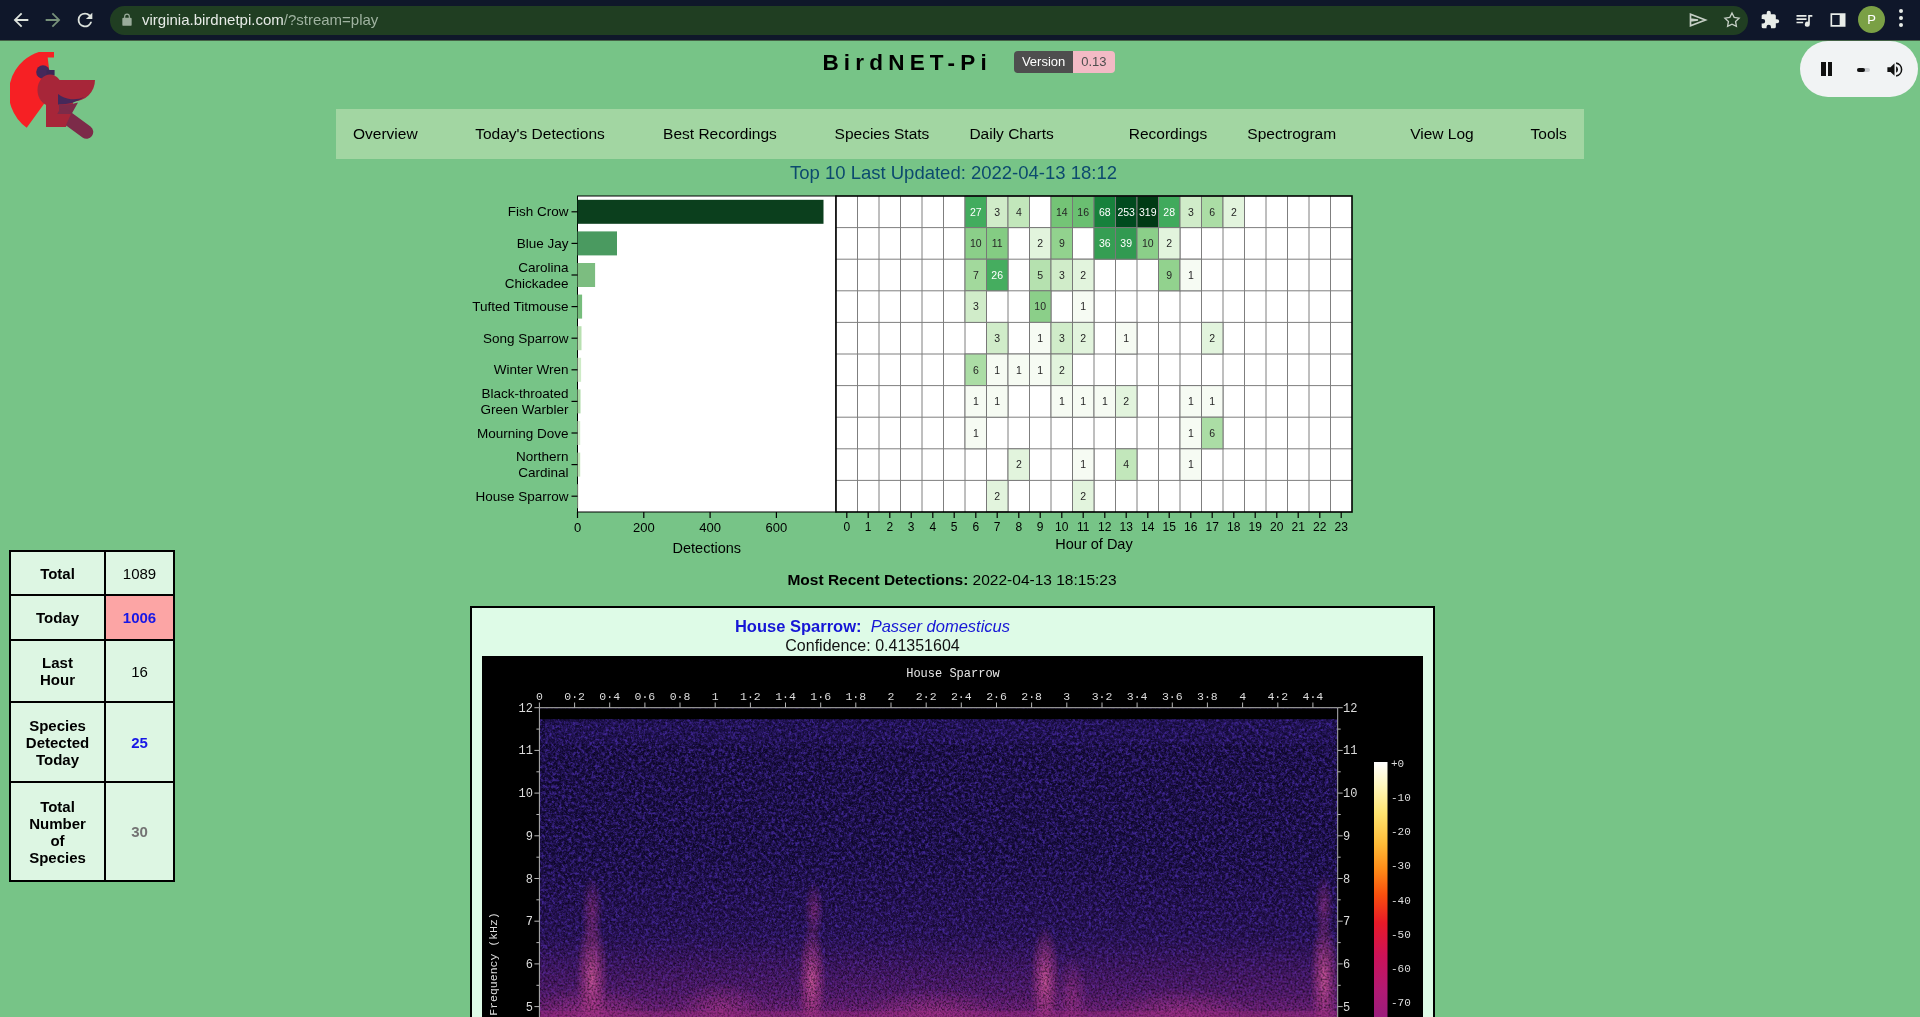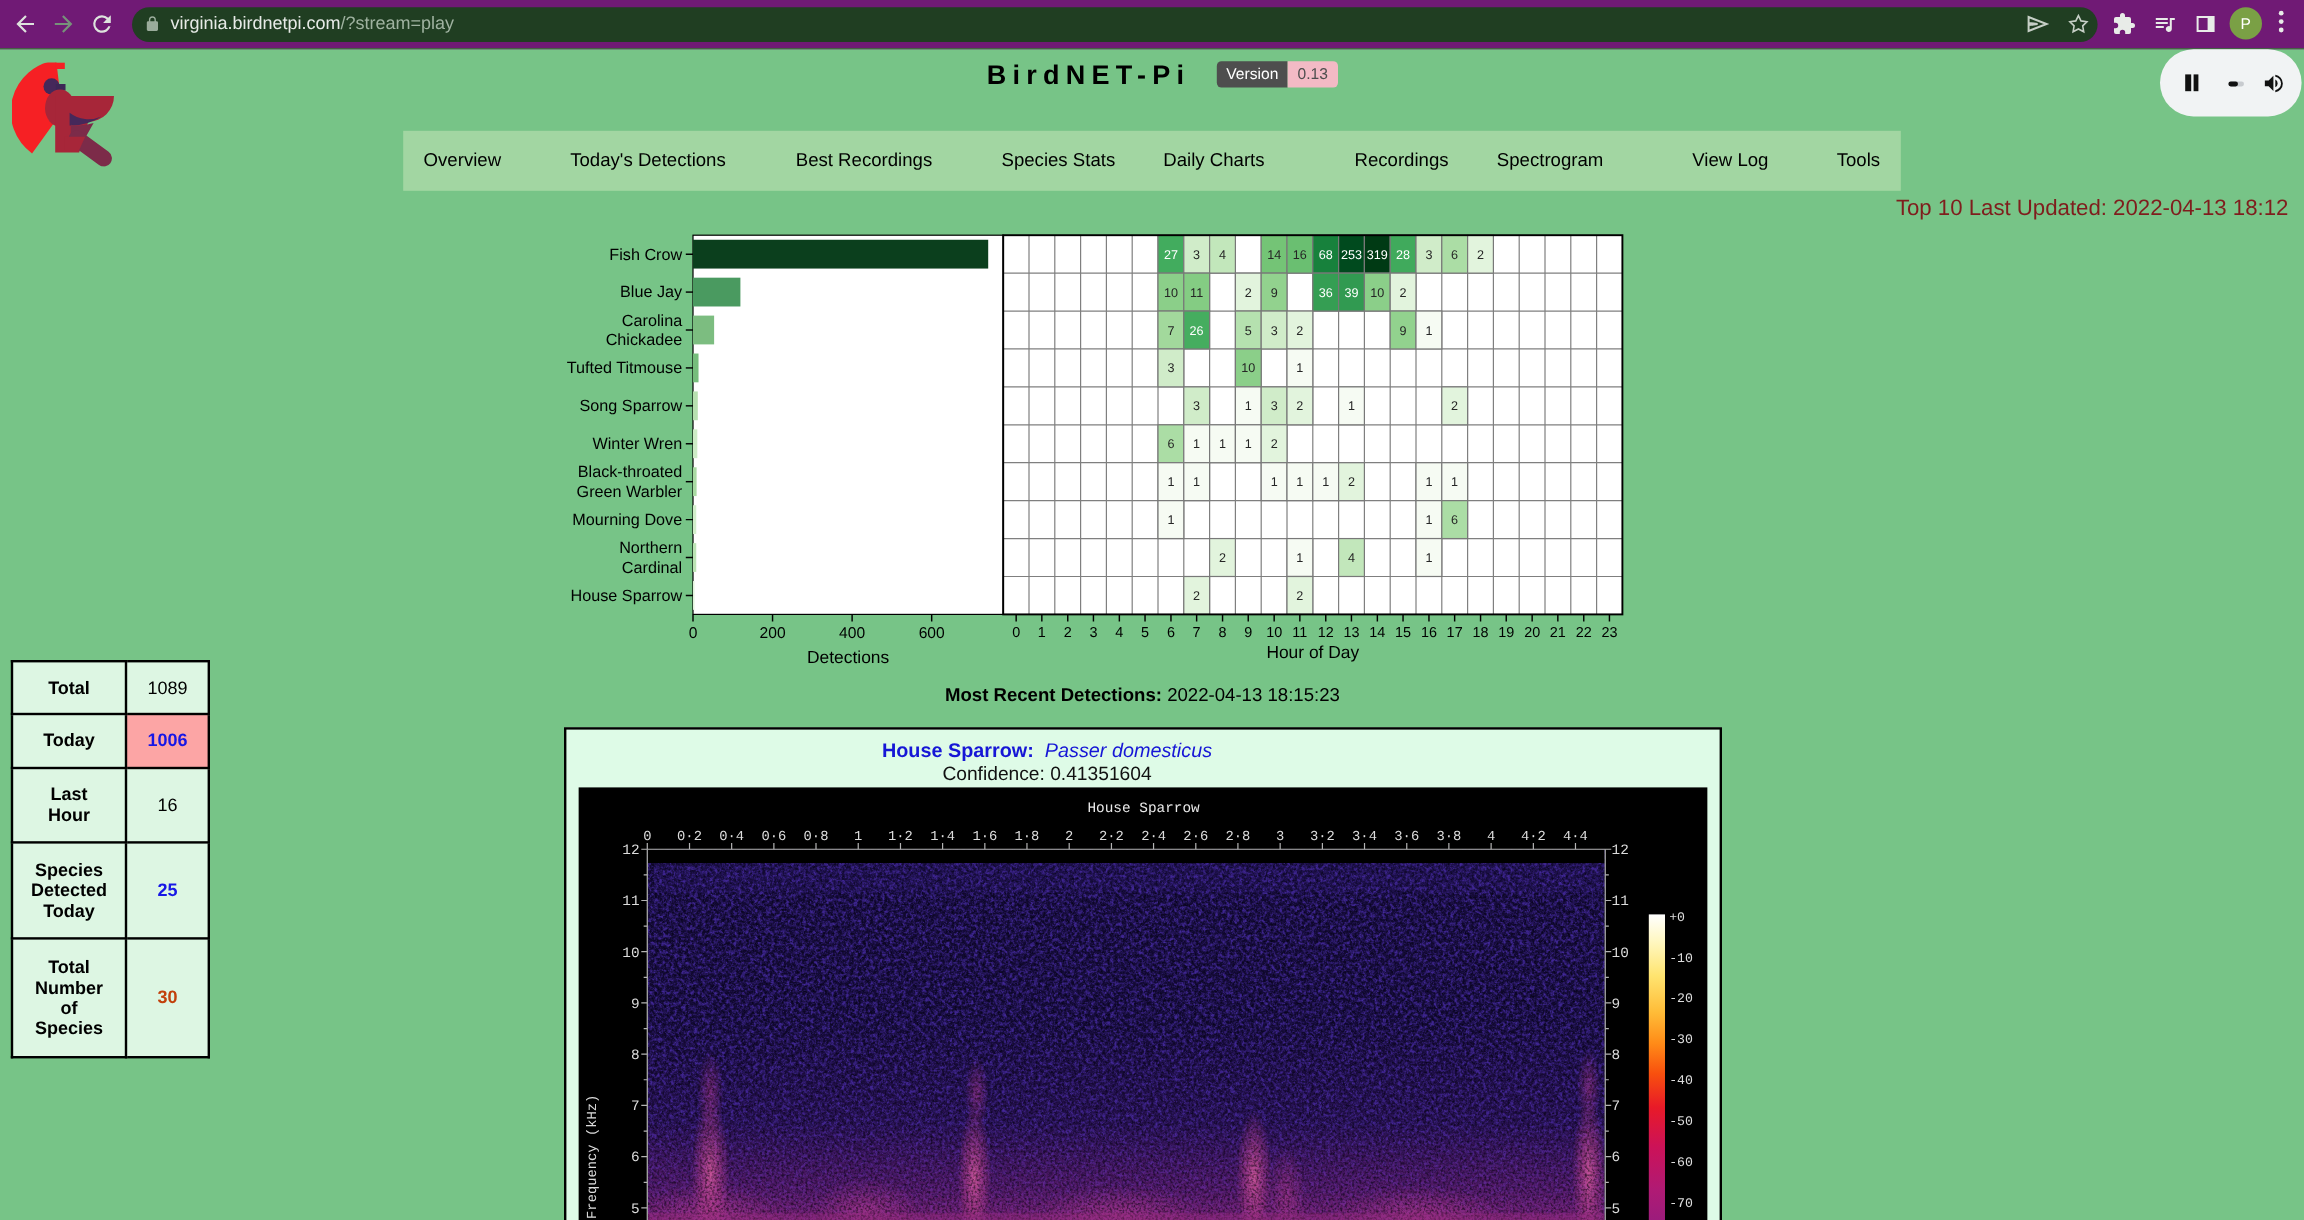--- a/index.html
+++ b/index.html
@@ -1,16 +1,16 @@
 <!DOCTYPE html>
 <html><head><meta charset="utf-8"><style>
 html,body{margin:0;padding:0;width:1920px;height:1017px;overflow:hidden;background:#77c487;font-family:'Liberation Sans',sans-serif}
 .abs{position:absolute}
 </style></head><body>
-<div style="position:absolute;left:0;top:0;width:1920px;height:40px;background:#701a75;border-bottom:1px solid #456246">
+<div style="position:absolute;left:0;top:0;width:1920px;height:40px;background:#0f172a;border-bottom:1px solid #456246">
 <svg style="position:absolute;left:10px;top:9px" width="22" height="22" viewBox="0 0 24 24">
       <path d="M20 11H7.8l5.6-5.6L12 4l-8 8 8 8 1.4-1.4L7.8 13H20z" fill="#dde3dd"></path>
     </svg>
 <svg style="position:absolute;left:42px;top:9px" width="22" height="22" viewBox="0 0 24 24">
       <path d="M4 13h12.2l-5.6 5.6L12 20l8-8-8-8-1.4 1.4 5.6 5.6H4z" fill="#77917a"></path>
     </svg>
 <svg style="position:absolute;left:74px;top:9px" width="22" height="22" viewBox="0 0 24 24">
       <path d="M17.65 6.35A7.96 7.96 0 0 0 12 4a8 8 0 1 0 7.75 10h-2.1A6 6 0 1 1 12 6c1.66 0 3.14.69 4.22 1.78L13 11h7V4z" fill="#dde3dd"></path>
     </svg>
 <div style="position:absolute;left:110px;top:5.5px;width:1638px;height:29px;border-radius:14.5px;background:#203e22"></div>
@@ -65,21 +65,21 @@
     <div style="width:98.6px;text-align:center">Overview</div>
     <div style="width:210.8px;text-align:center">Today's Detections</div>
     <div style="width:149.2px;text-align:center">Best Recordings</div>
     <div style="width:174.8px;text-align:center">Species Stats</div>
     <div style="width:119.2px;text-align:left">Daily Charts</div>
     <div style="width:158.8px;text-align:center">Recordings</div>
     <div style="width:123.2px;text-align:left">Spectrogram</div>
     <div style="width:142.8px;text-align:center">View Log</div>
     <div style="width:70.6px;text-align:center">Tools</div>
   </div>
-<div class="abs" style="left:0;top:162px;width:1907px;text-align:right;font-size:18.5px;color:#7f1d1d">Top 10 Last Updated: 2022-04-13 18:12</div>
+<div class="abs" style="left:0;top:162px;width:1907px;text-align:center;font-size:18.5px;color:#0c4a6e">Top 10 Last Updated: 2022-04-13 18:12</div>
 <svg style="position:absolute;left:430px;top:190px" width="970" height="372">
 <rect x="147.5" y="6.0" width="258.5" height="316.0" fill="#fff" stroke="#000" stroke-width="1"></rect>
 <rect x="406.0" y="6.0" width="516.0" height="316.0" fill="#fff"></rect>
 <rect x="147.5" y="9.8" width="246.0" height="24" fill="#0b3f1d"></rect>
 <rect x="147.5" y="41.4" width="39.5" height="24" fill="#4a9a60"></rect>
 <rect x="147.5" y="73.0" width="17.6" height="24" fill="#7cbd80"></rect>
 <rect x="147.5" y="104.6" width="4.6" height="24" fill="#76bd7c"></rect>
 <rect x="147.5" y="136.2" width="4.0" height="24" fill="#b7e0b0"></rect>
 <rect x="147.5" y="167.8" width="3.6" height="24" fill="#cdebc6"></rect>
 <rect x="147.5" y="199.4" width="3.0" height="24" fill="#a9daa3"></rect>
@@ -330,21 +330,21 @@
 <tr>
         <td style="border:2px solid #000;background:#ddf6e3;height:58px;font-weight:bold;font-size:15px">Last<br>Hour</td>
         <td style="border:2px solid #000;background:#ddf6e3;font-size:15px">16</td>
       </tr>
 <tr>
         <td style="border:2px solid #000;background:#ddf6e3;height:76px;font-weight:bold;font-size:15px">Species<br>Detected<br>Today</td>
         <td style="border:2px solid #000;background:#ddf6e3;font-size:15px;color:#1717e6;font-weight:bold">25</td>
       </tr>
 <tr>
         <td style="border:2px solid #000;background:#ddf6e3;height:95px;font-weight:bold;font-size:15px">Total<br>Number<br>of<br>Species</td>
-        <td style="border:2px solid #000;background:#ddf6e3;font-size:15px;color:#c2410c;font-weight:bold">30</td>
+        <td style="border:2px solid #000;background:#ddf6e3;font-size:15px;color:#737373;font-weight:bold">30</td>
       </tr>
 </tbody>
   </table>
 <div class="abs" style="left:0;top:571px;width:1904px;text-align:center;font-size:15.5px;color:#000"><b>Most Recent Detections:</b> 2022-04-13 18:15:23</div>
 <div class="abs" style="left:470px;top:606px;width:960.5px;height:500px;border:2px solid #000;background:#defbe7"></div>
 <div class="abs" style="left:470px;top:617px;width:805px;text-align:center;font-size:16.5px"><span style="color:#1616d6;font-weight:bold">House Sparrow:&nbsp;</span> <span style="color:#1616d6;font-style:italic">Passer domesticus</span><br><span style="color:#111;font-size:16px">Confidence: 0.41351604</span></div>
 <svg style="position:absolute;left:482px;top:656px" width="941" height="361" font-family="Liberation Mono, monospace">
 <defs>
 <linearGradient id="nbase" x1="0" y1="0" x2="0" y2="1">
         <stop offset="0" stop-color="#201150"></stop>

